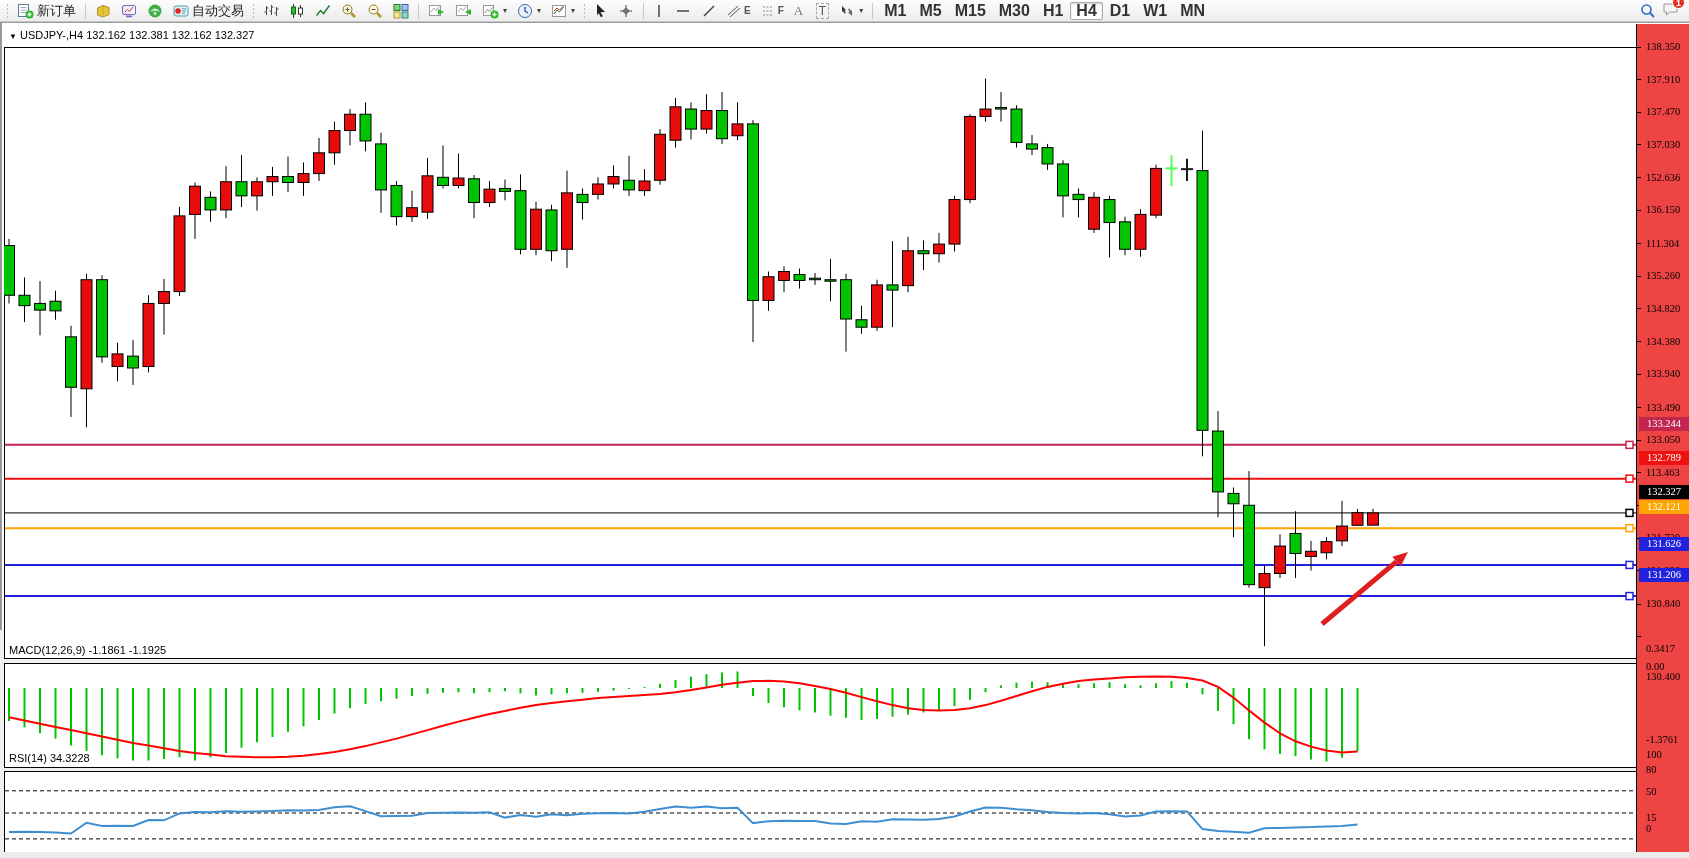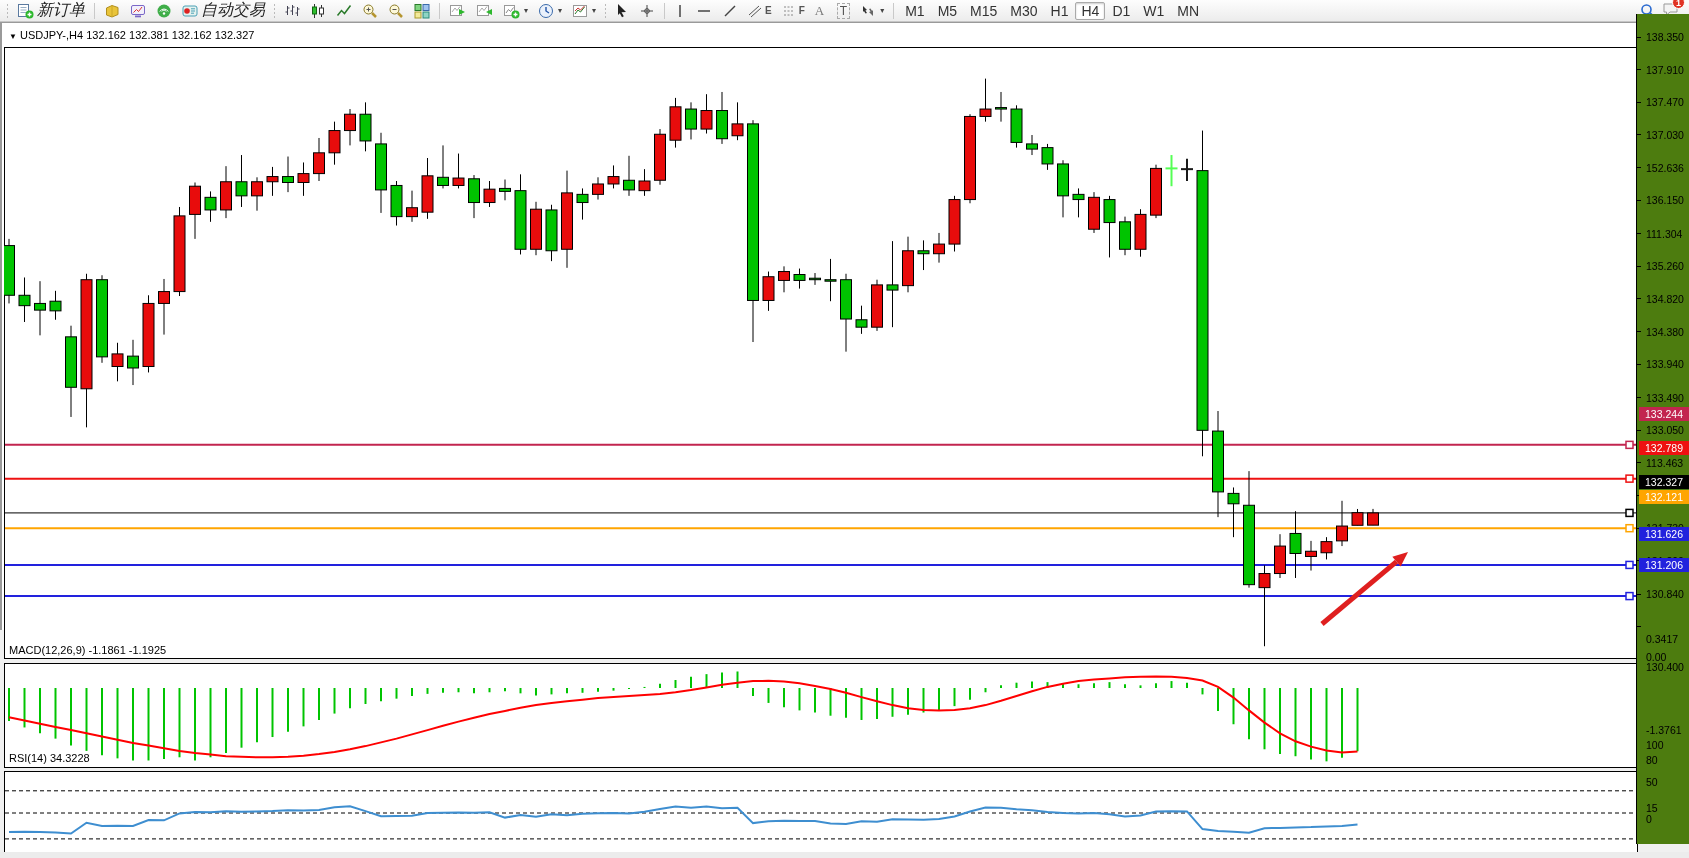--- a/index.html
+++ b/index.html
@@ -4,42 +4,42 @@
 <style>
   * { margin:0; padding:0; box-sizing:border-box; }
   html,body { width:1689px; height:858px; overflow:hidden; background:#f0f0f0;
               font-family:"Liberation Sans", sans-serif; }
   
   .toolbar { position:absolute; left:0; top:0; width:1689px; height:22px;
              background:linear-gradient(#fdfdfd,#ececec); border-bottom:1px solid #c6c6c6;
              display:flex; align-items:center; padding:0 4px; gap:2px; }
   .tb-btn { height:20px; min-width:20px; display:flex; align-items:center; gap:3px;
             padding:0 3px; border:1px solid transparent; border-radius:2px; cursor:default; }
-  .tb-label { font-size:16px; color:#222; white-space:nowrap;font-style:italic; }
+  .tb-label { font-size:13px; color:#222; white-space:nowrap; }
   .tb-sep { width:1px; height:16px; background:#c9c9c9; margin:0 3px; }
   .tb-grip { width:3px; height:16px; margin:0 2px;
              background-image:radial-gradient(#bbb 40%, transparent 42%);
              background-size:3px 4px; }
   .caret { font-size:8px; color:#444; margin-left:1px; }
-  .tf-btn { height:18px; padding:0 5px; font-size:14px; color:#333; border:1px solid transparent;
-            border-radius:2px; display:flex; align-items:center; }
+  .tf-btn { height:18px; padding:0 5px; font-size:16px; color:#333; border:1px solid transparent;
+            border-radius:2px; display:flex; align-items:center;font-weight:bold; }
   .tf-btn.active { background:#fff; border-color:#aaa; box-shadow:inset 0 1px 2px #ccc; }
   .tb-right { margin-left:auto; display:flex; align-items:center; gap:6px; padding-right:6px; }
   .badge { position:absolute; right:-6px; top:-5px; background:#e03224; color:#fff;
            font-size:9px; min-width:13px; height:13px; border-radius:7px; text-align:center;
            line-height:13px; font-weight:bold; border:1px solid #fff; }
   
   .chart-frame { position:absolute; left:0; top:22px; width:1689px; height:608px;
                  background:#fff; border-left:2px solid #9a9a9a; border-top:1px solid #9a9a9a; }
   svg.pane { position:absolute; }
   #main-svg  { left:2px; top:24px; }
   #macd-svg  { left:2px; top:640px; }
   #rsi-svg   { left:2px; top:748px; }
-  .axis-col { position:absolute; left:1636px; top:14px; width:53px; height:830px;
-              background:#4d7c0f; border-left:1px solid #000; }
+  .axis-col { position:absolute; left:1636px; top:24px; width:53px; height:830px;
+              background:#ef4444; border-left:1px solid #000;font-family:Liberation Serif, serif; }
   .tick-label { position:absolute; left:9px; font-size:10.5px; color:#000; white-space:nowrap; }
   .tick-dash { position:absolute; left:0; width:4px; height:1px; background:#000; }
   .price-tag { position:absolute; left:2px; width:50px; height:14px; font-size:10.5px;
                color:#fff; text-align:center; line-height:14px; }
   .overlay-label { position:absolute; font-size:11px; color:#000; white-space:nowrap; z-index:5; }
   .bottom-strip { position:absolute; left:0; top:852px; width:1689px; height:6px; background:#ececec; }
   .ico-letter { font-size:10px; color:#555; font-weight:bold; }
 </style>
 </head>
 <body>

